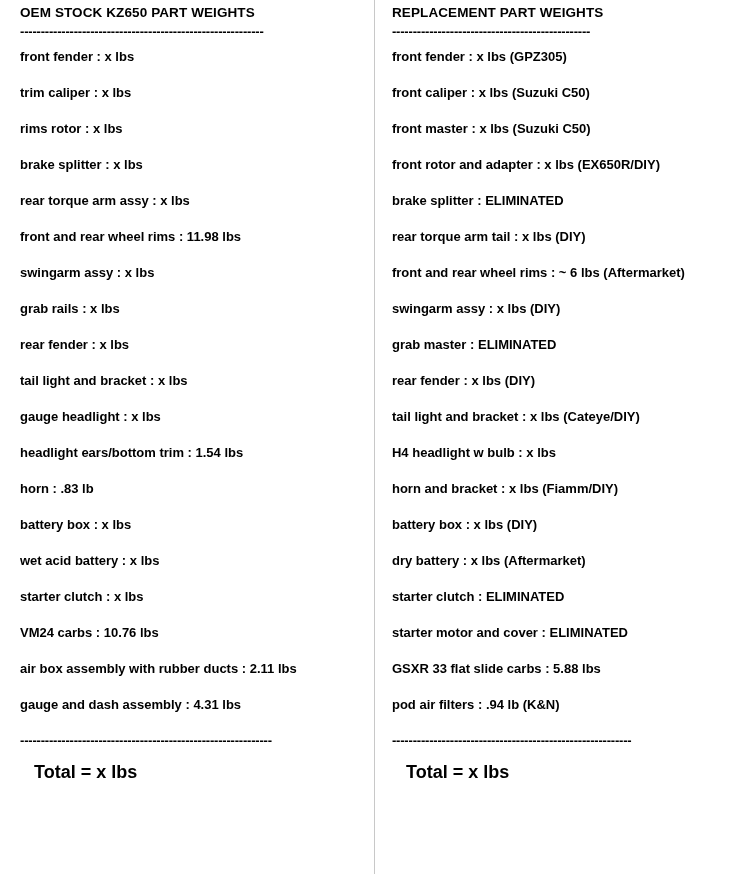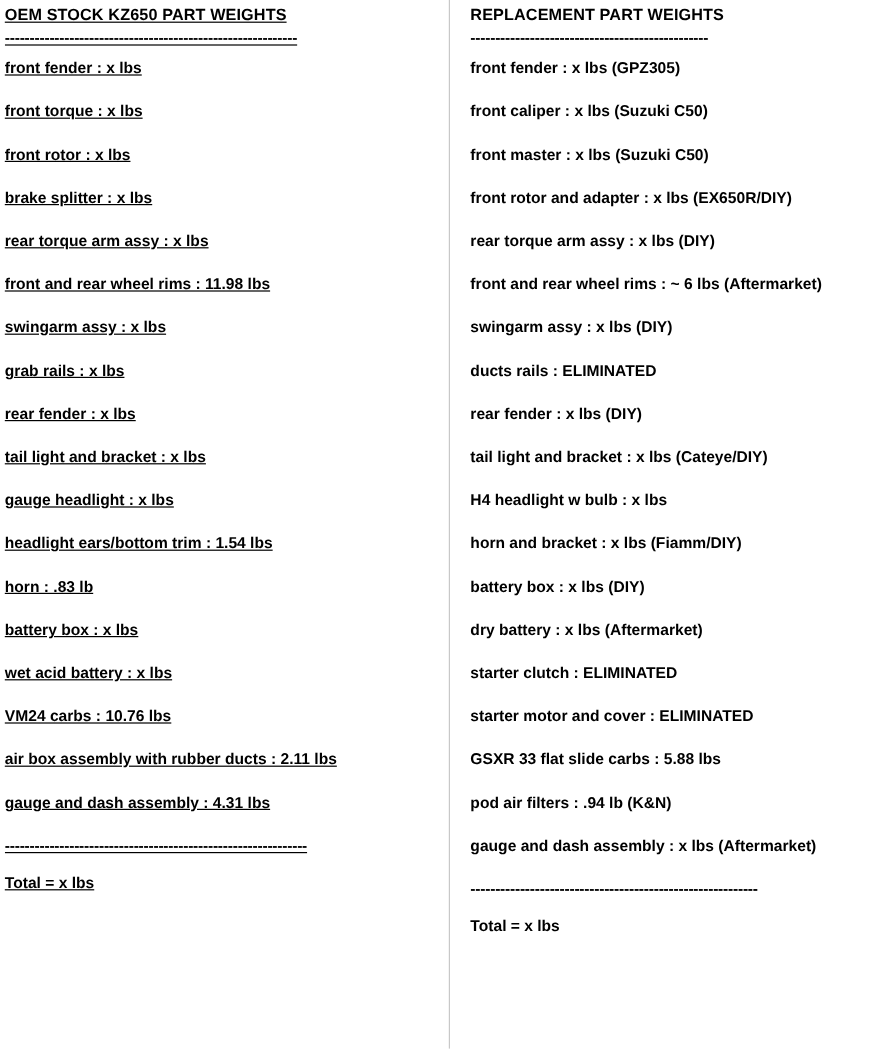--- a/index.html
+++ b/index.html
@@ -26,22 +26,21 @@
     width: 741px;
     height: 874px;
     box-sizing: border-box;
   }
   .column {
     box-sizing: border-box;
     position: relative;
   }
   .column-left {
     width: 376px;
-    padding: 4px 0 0 4px;
-    text-decoration: underline;
+    padding: 4px 0 0 20px;
   }
   .column-right {
     width: 367px;
     padding: 4px 0 0 17px;
   }
   .divider {
     position: absolute;
     top: 0;
     left: 374px;
     width: 1px;
@@ -75,83 +74,84 @@
   .footer-rule {
     font-size: 13px;
     font-weight: bold;
     line-height: 15px;
     letter-spacing: -0.2px;
     margin: 0 0 16px 0;
     white-space: nowrap;
     overflow: hidden;
   }
   .total {
-    font-size: 13px;
+    font-size: 18px;
     font-weight: bold;
     line-height: 16px;
-    margin: 0;
+    margin: 14px;
     white-space: nowrap;
   }
 </style>
 </head>
 <body>
 
 <div class="page">
   <div class="columns">
 
     <div class="column column-left">
       <div class="col-title">OEM STOCK KZ650 PART WEIGHTS</div>
       <div class="rule">-----------------------------------------------------------</div>
 
       <div class="line">front fender : x lbs</div>
-      <div class="line">front torque : x lbs</div>
-      <div class="line">front rotor : x lbs</div>
+      <div class="line">trim caliper : x lbs</div>
+      <div class="line">rims rotor : x lbs</div>
       <div class="line">brake splitter : x lbs</div>
       <div class="line">rear torque arm assy : x lbs</div>
       <div class="line">front and rear wheel rims : 11.98 lbs</div>
       <div class="line">swingarm assy : x lbs</div>
       <div class="line">grab rails : x lbs</div>
       <div class="line">rear fender : x lbs</div>
       <div class="line">tail light and bracket : x lbs</div>
       <div class="line">gauge headlight : x lbs</div>
       <div class="line">headlight ears/bottom trim : 1.54 lbs</div>
       <div class="line">horn : .83 lb</div>
       <div class="line">battery box : x lbs</div>
       <div class="line">wet acid battery : x lbs</div>
+      <div class="line">starter clutch : x lbs</div>
       <div class="line">VM24 carbs : 10.76 lbs</div>
       <div class="line">air box assembly with rubber ducts : 2.11 lbs</div>
       <div class="line">gauge and dash assembly : 4.31 lbs</div>
 
       <div class="footer-rule">-------------------------------------------------------------</div>
       <div class="total">Total = x lbs</div>
     </div>
 
     <div class="column column-right">
       <div class="col-title">REPLACEMENT PART WEIGHTS</div>
       <div class="rule">------------------------------------------------</div>
 
       <div class="line">front fender : x lbs (GPZ305)</div>
       <div class="line">front caliper : x lbs (Suzuki C50)</div>
       <div class="line">front master : x lbs (Suzuki C50)</div>
       <div class="line">front rotor and adapter : x lbs (EX650R/DIY)</div>
-      <div class="line">rear torque arm assy : x lbs  (DIY)</div>
+      <div class="line">brake splitter : ELIMINATED</div>
+      <div class="line">rear torque arm tail : x lbs  (DIY)</div>
       <div class="line">front and rear wheel rims : ~ 6 lbs (Aftermarket)</div>
       <div class="line">swingarm assy : x lbs (DIY)</div>
-      <div class="line">ducts rails : ELIMINATED</div>
+      <div class="line">grab master : ELIMINATED</div>
       <div class="line">rear fender : x lbs (DIY)</div>
       <div class="line">tail light and bracket : x lbs (Cateye/DIY)</div>
       <div class="line">H4 headlight w bulb : x lbs</div>
       <div class="line">horn and bracket : x lbs (Fiamm/DIY)</div>
       <div class="line">battery box : x lbs (DIY)</div>
       <div class="line">dry battery : x lbs  (Aftermarket)</div>
       <div class="line">starter clutch : ELIMINATED</div>
       <div class="line">starter motor and cover : ELIMINATED</div>
       <div class="line">GSXR 33 flat slide carbs : 5.88 lbs</div>
       <div class="line">pod air filters : .94 lb (K&amp;N)</div>
-      <div class="line">gauge and dash assembly : x lbs (Aftermarket)</div>
 
       <div class="footer-rule">----------------------------------------------------------</div>
       <div class="total">Total = x lbs</div>
     </div>
 
   </div>
   <div class="divider"></div>
 </div>
 
 </body></html>

